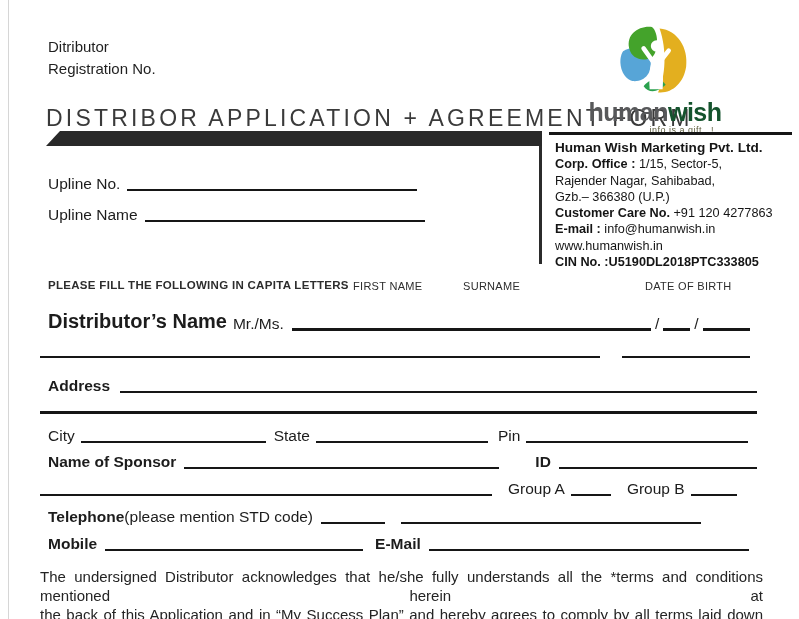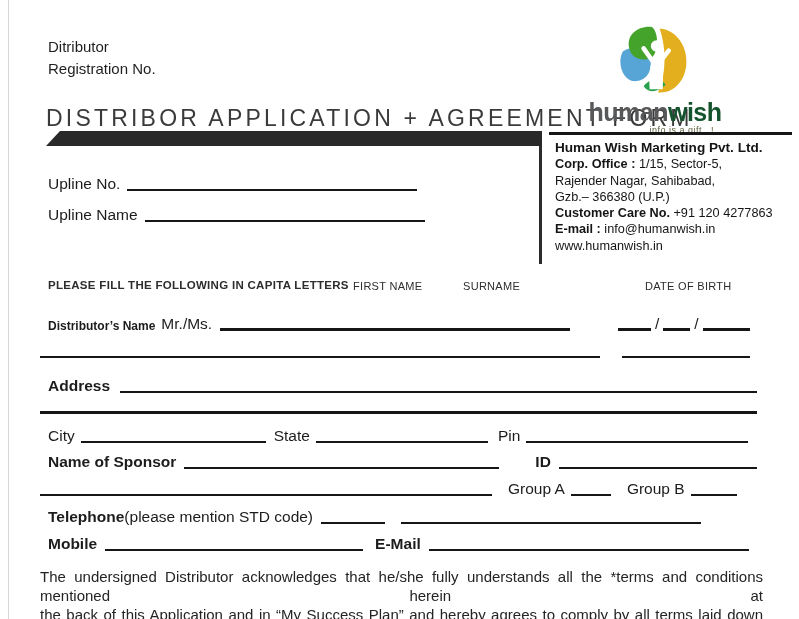--- a/index.html
+++ b/index.html
@@ -62,38 +62,39 @@
 
   <div class="hsep" style="left:549px;top:132px;width:243px;height:3px;"></div>
   <div class="abs company" style="left:555px;top:140px;width:240px;">
     <p class="cname">Human Wish Marketing Pvt. Ltd.</p>
     <p><span class="b">Corp. Office :</span><span> 1/15, Sector-5,</span></p>
     <p>Rajender Nagar, Sahibabad,</p>
     <p>Gzb.– 366380 (U.P.)</p>
     <p><span class="b">Customer Care No.</span><span> +91 120 4277863</span></p>
     <p><span class="b">E-mail :</span><span> info@humanwish.in</span></p>
     <p>www.humanwish.in</p>
+    <p class="b">CIN No. :U5190DL2018PTC333805</p>
   </div>
 
   <div class="row" style="left:48px;top:170px;height:23px;">
     <span class="lbl">Upline No.</span>
     <span class="ln md" style="width:290px;margin-left:7px;"></span>
   </div>
   <div class="row" style="left:48px;top:201px;height:23px;">
     <span class="lbl">Upline Name</span>
     <span class="ln md" style="width:280px;margin-left:7px;"></span>
   </div>
 
   <div class="abs smallcap b" style="left:48px;top:279px;font-size:11.5px;">PLEASE FILL THE FOLLOWING IN CAPITA LETTERS</div>
   <div class="abs smallcap" style="left:353px;top:280px;">FIRST NAME</div>
   <div class="abs smallcap" style="left:463px;top:280px;">SURNAME</div>
   <div class="abs smallcap" style="left:645px;top:280px;">DATE OF BIRTH</div>
 
   <div class="row" style="left:48px;top:309px;height:24px;">
-    <span class="lbl b" style="font-size:12px;">Distributor’s Name</span>
+    <span class="lbl b" style="font-size:20px;">Distributor’s Name</span>
     <span class="lbl" style="margin-left:6px;text-align:right;">Mr./Ms.</span>
     <span class="ln th" style="width:350px;margin-left:8px;"></span>
   </div>
   <div class="row" style="left:618px;top:309px;height:24px;">
     <span class="ln th" style="width:33px;"></span>
     <span class="lbl" style="margin:0 4px;">/</span>
     <span class="ln th" style="width:27px;"></span>
     <span class="lbl" style="margin:0 4px;">/</span>
     <span class="ln th" style="width:47px;"></span>
   </div>

